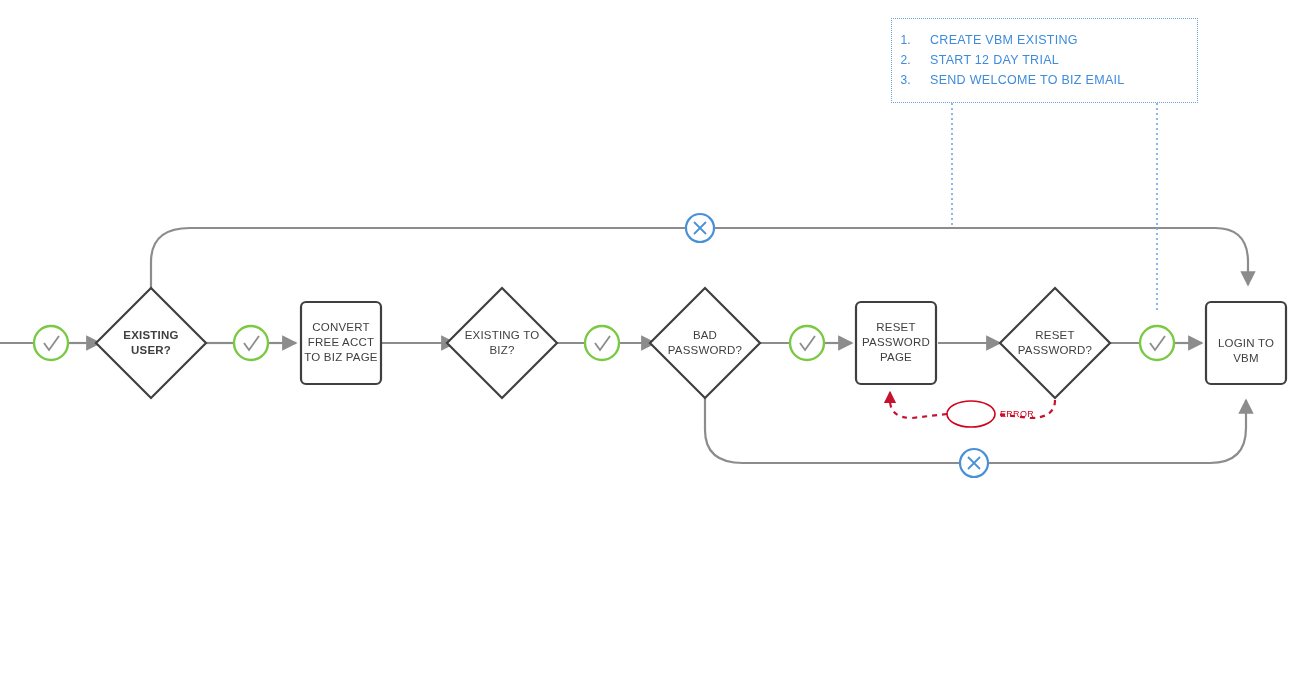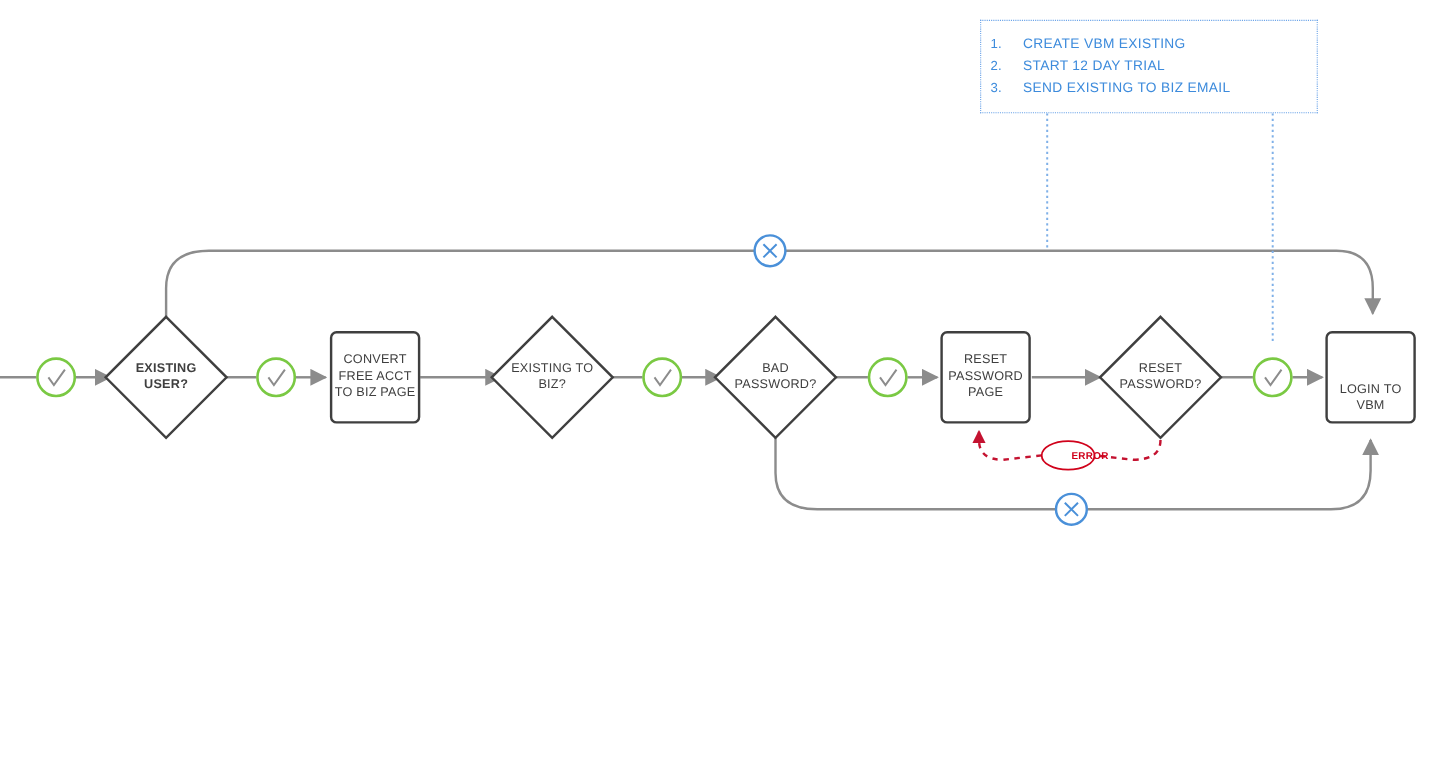--- a/index.html
+++ b/index.html
@@ -164,35 +164,35 @@
 TO BIZ PAGE</div>
   <div class="node-label" style="left:443px; top:328px; width:118px;">EXISTING TO
 BIZ?</div>
   <div class="node-label" style="left:648px; top:328px; width:114px;">BAD
 PASSWORD?</div>
   <div class="node-label" style="left:851px; top:320px; width:90px;">RESET
 PASSWORD
 PAGE</div>
   <div class="node-label" style="left:998px; top:328px; width:114px;">RESET
 PASSWORD?</div>
-  <div class="node-label" style="left:1201px; top:347px; width:90px;">LOGIN TO
+  <div class="node-label" style="left:1201px; top:336px; width:90px;">LOGIN TO
 VBM</div>
 
-  <div class="error-label" style="left:967px; top:409px; width:48px;font-weight:bold;">ERROR</div>
+  <div class="error-label" style="left:993px; top:409px; width:48px;">ERROR</div>
 
   <div class="note-box">
     <ul class="note-list">
       <li class="note-item">
         <span class="note-num">1.</span>
         <span>CREATE VBM EXISTING</span>
       </li>
       <li class="note-item">
         <span class="note-num">2.</span>
         <span>START 12 DAY TRIAL</span>
       </li>
       <li class="note-item">
         <span class="note-num">3.</span>
-        <span>SEND EXISTING TO BIZ EMAIL</span>
+        <span>SEND WELCOME TO BIZ EMAIL</span>
       </li>
     </ul>
   </div>
 
 </div>
 
 </body></html>

